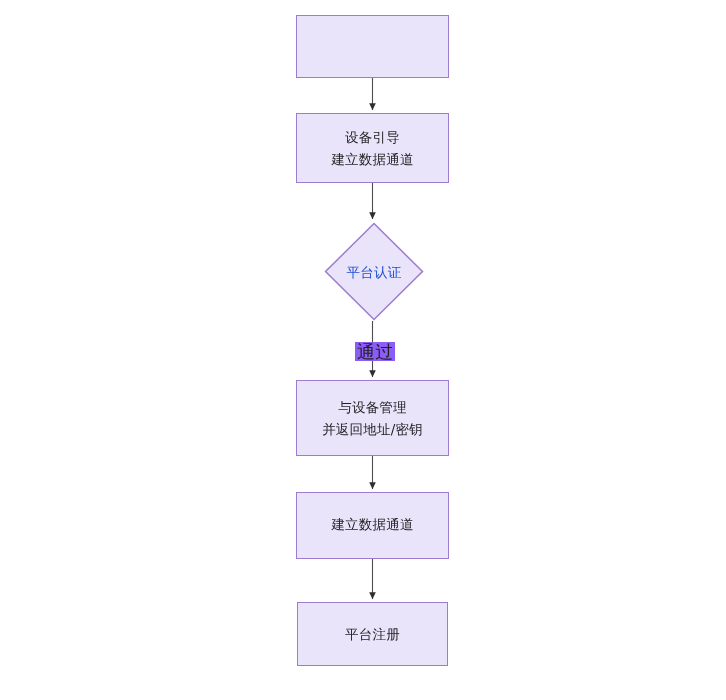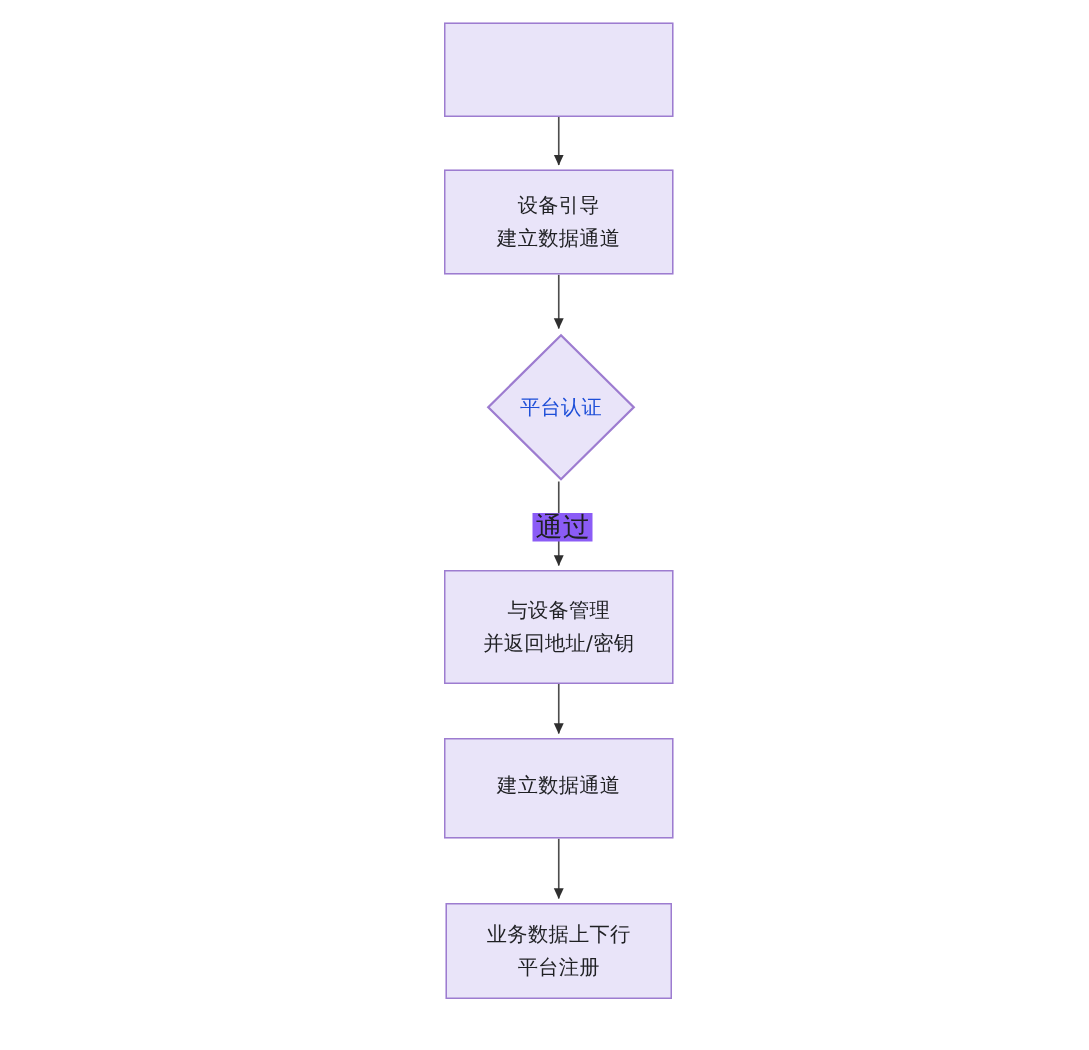--- a/index.html
+++ b/index.html
@@ -146,17 +146,16 @@
   <div class="node n4">
     <span class="line">与设备管理</span>
     <span class="line">并返回地址/密钥</span>
   </div>
 
   <div class="node n5">
     <span class="line">建立数据通道</span>
   </div>
 
   <div class="node n6">
-    <span class="line">业务数据上下行</span>
     <span class="line">平台注册</span>
   </div>
 
 </div>
 
 </body></html>

